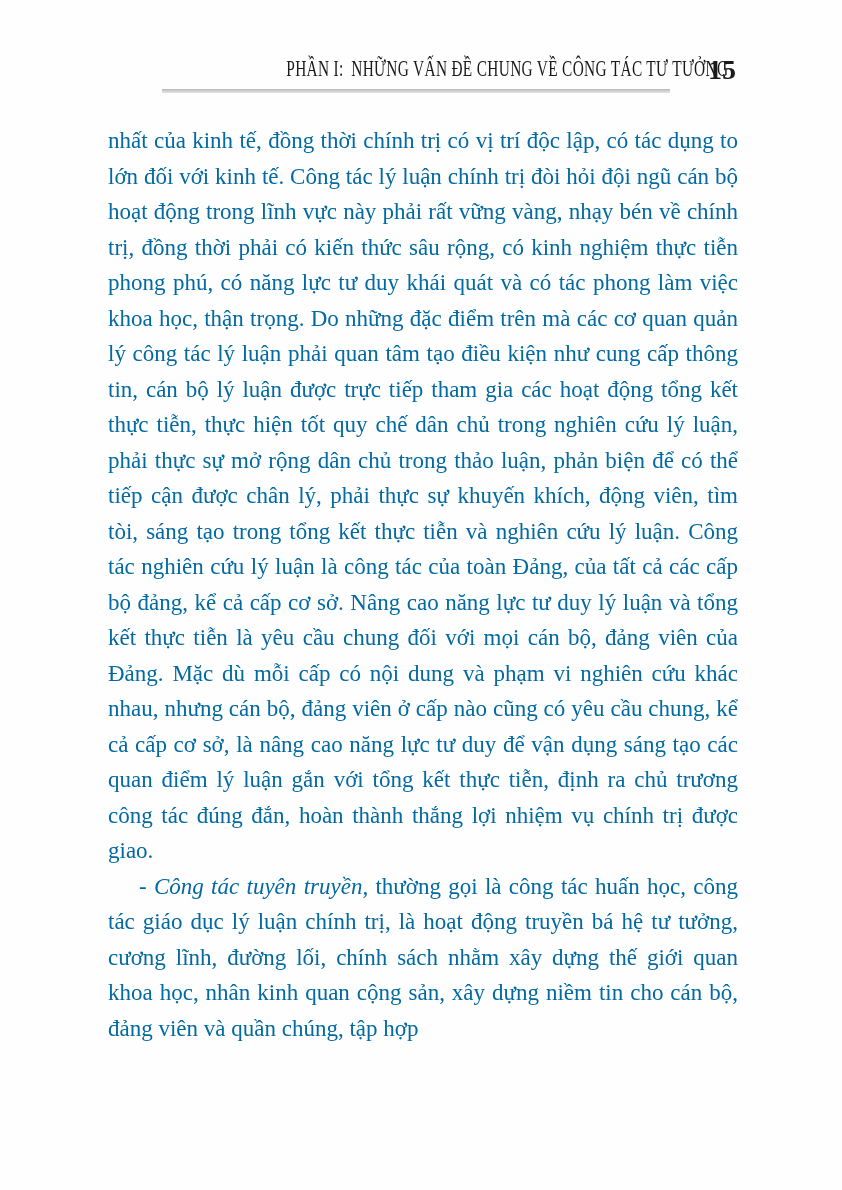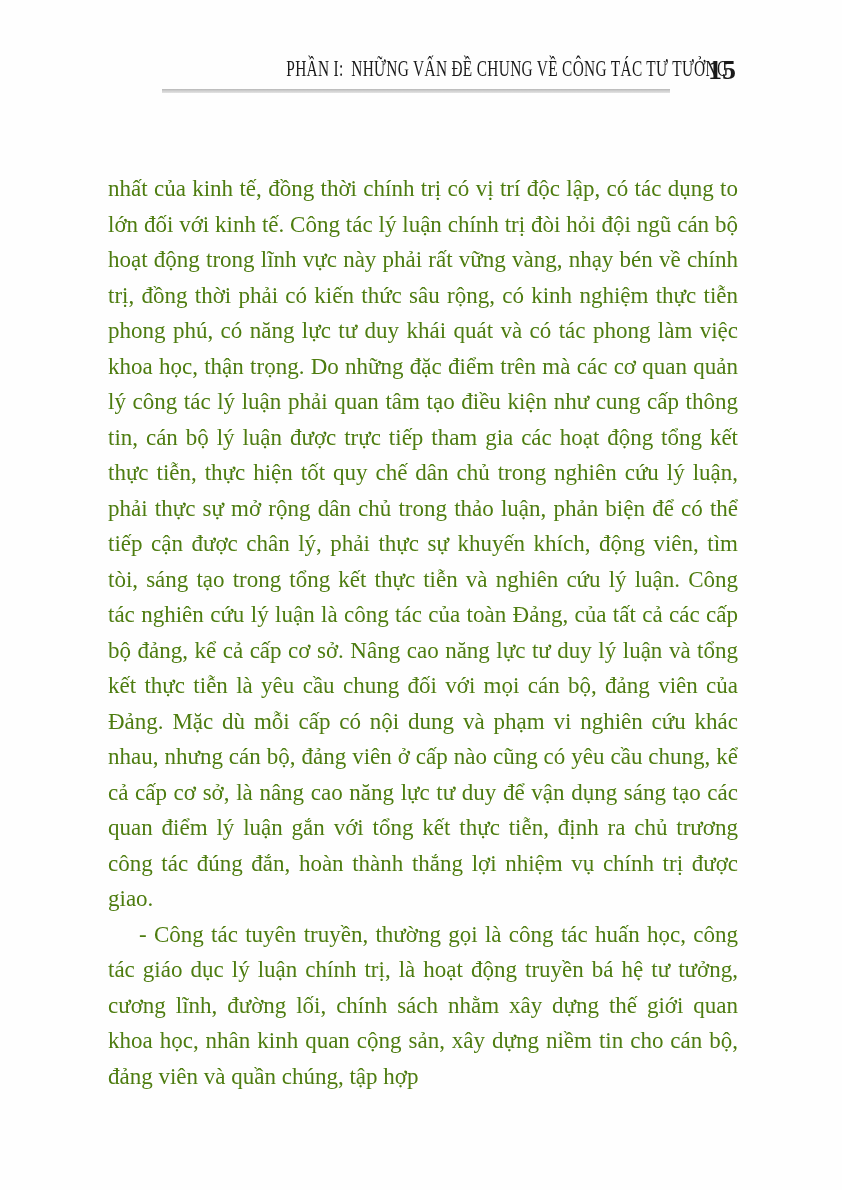--- a/index.html
+++ b/index.html
@@ -62,31 +62,31 @@
   
   .body-text {
     position: absolute;
     top: 123px;
     left: 108px;
     width: 630px;
     font-size: 23px;
     line-height: 35.5px;
     text-align: justify;
     text-justify: inter-word;
-    color: #4d7c0f;
-    margin-top: 48px;
+    color: #0369a1;
   }
   .body-text p {
     margin: 0;
     padding: 0;
   }
   .body-text p.indented {
     text-indent: 31px;
   }
   .italic-lead {
+    font-style: italic;
   }
 </style>
 </head>
 <body>
 
 <div class="page">
 
   <div class="running-header">
     <div class="header-center">
       <span class="header-title"><span class="part1">PHẦN I:</span><span class="part2">NHỮNG VẤN ĐỀ CHUNG VỀ CÔNG TÁC TƯ TƯỞNG</span></span>

